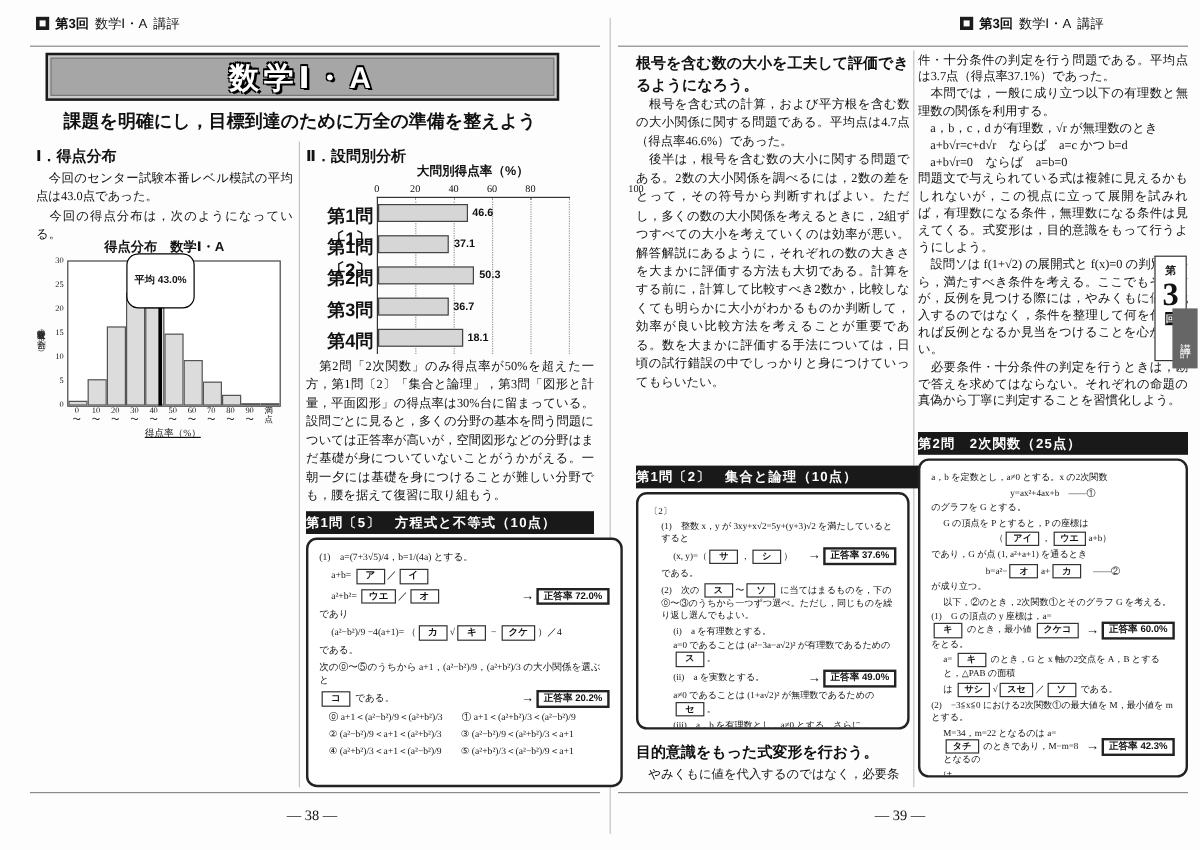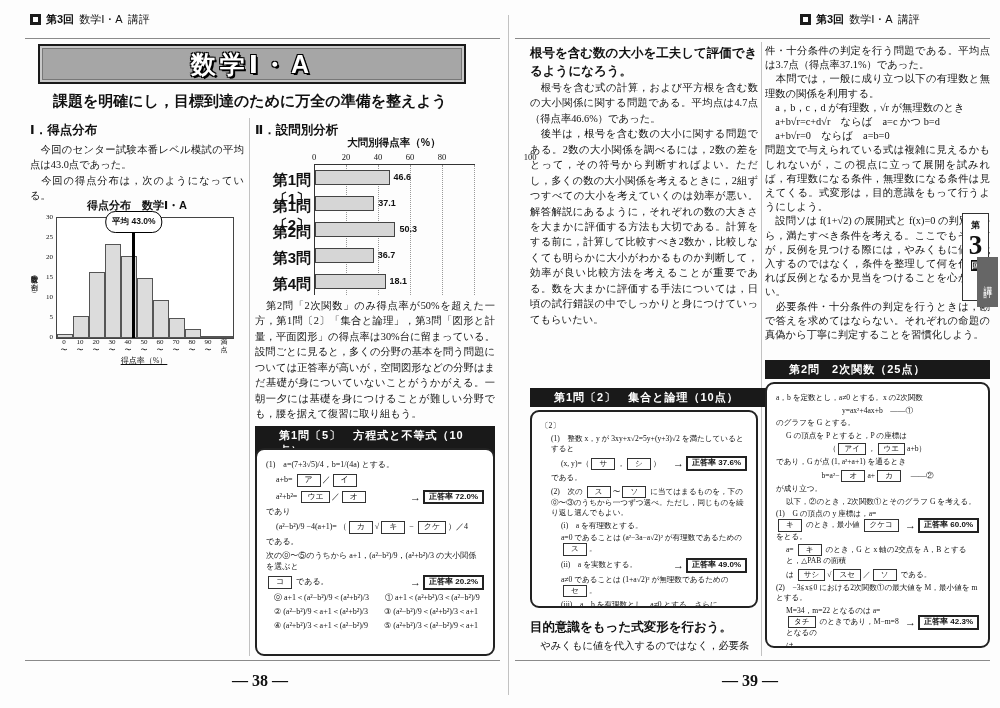--- a/index.html
+++ b/index.html
@@ -29,52 +29,52 @@
   .colhead{position:absolute;font-family:"Liberation Sans","DejaVu Sans",sans-serif;
            font-weight:bold;font-size:12.5px;}
   .para{position:absolute;font-size:10.3px;line-height:1.5;text-align:justify;}
   .para .pline{margin:0;}
   .boldlead{position:absolute;font-family:"Liberation Sans","DejaVu Sans",sans-serif;
             font-weight:bold;font-size:12.5px;line-height:1.45;}
 
   
   .secbar{position:absolute;background:#191919;color:#fff;
           font-family:"Liberation Sans","DejaVu Sans",sans-serif;font-weight:bold;
-          font-size:11px;padding:2px 24px;box-sizing:border-box;letter-spacing:1px;}
+          font-size:11px;padding:2px 0;box-sizing:border-box;letter-spacing:1px;}
 
   
   .mathbox{position:absolute;border:2px solid #222;border-radius:9px;background:#fff;
            padding:7px 9px;box-sizing:border-box;overflow:hidden;}
   .mline{display:flex;align-items:center;margin:3px 0;font-size:8px;line-height:1.35;}
   .mathbox.small .mline{font-size:7.6px;margin:2.2px 0;}
   .mline.center{justify-content:center;}
   .mline.indent{padding-left:10px;}
   .mline.indent2{padding-left:20px;}
   .mline.opts{padding-left:8px;}
   .ansbox{display:inline-block;border:1px solid #333;padding:0 5px;min-width:12px;
-          text-align:center;font-weight:normal;margin:0 2px;background:#fff;}
+          text-align:center;font-weight:bold;margin:0 2px;background:#fff;}
   .badgewrap{margin-left:auto;display:flex;align-items:center;gap:2px;padding-left:4px;}
   .barrow{font-weight:bold;font-size:11px;}
   .badge{border:2px solid #222;padding:0 4px;background:#fff;white-space:nowrap;
          font-family:"Liberation Sans","DejaVu Sans",sans-serif;font-weight:bold;font-size:8px;}
 
   
   #histwrap{position:absolute;left:28px;top:198px;width:218px;}
   #hist-title{text-align:center;font-weight:bold;font-size:11px;margin-bottom:4px;
               font-family:"Liberation Sans","DejaVu Sans",sans-serif;}
   #hist-row{display:flex;align-items:stretch;}
   #hist-ylab{writing-mode:vertical-rl;text-orientation:upright;font-size:7px;width:12px;
              display:flex;align-items:center;justify-content:center;color:#222;}
   #hist-yticks{position:relative;width:16px;}
   #hist-yticks div{position:absolute;right:3px;font-size:7px;}
   #hist-plot{position:relative;width:176px;height:120px;border:1px solid #444;background:#fff;}
   .hbarv{position:absolute;bottom:0;background:#dcdcdc;border:1px solid #555;box-sizing:border-box;}
   #meanline{position:absolute;top:0;width:3px;background:#000;}
   #meanbubble{position:absolute;top:-7px;transform:translateX(-50%);
-              border:1.5px solid #000;border-radius:10px;background:#fff;padding:4px 6px;
+              border:1.5px solid #000;border-radius:10px;background:#fff;padding:16px 6px;
               font-family:"Liberation Sans","DejaVu Sans",sans-serif;font-weight:bold;font-size:8.5px;
               white-space:nowrap;z-index:3;}
   #hist-xticks{display:flex;margin-left:28px;width:176px;}
   #hist-xticks .xc{width:16px;text-align:center;font-size:7px;line-height:1.1;}
   #hist-xlabel{margin-left:28px;width:176px;text-align:center;font-size:8px;margin-top:1px;text-decoration:underline;}
 
   
   #hbarwrap{position:absolute;left:256px;top:136px;width:239px;}
   #hbar-title{margin-left:58px;width:160px;text-align:center;font-weight:bold;font-size:10.5px;
               font-family:"Liberation Sans","DejaVu Sans",sans-serif;margin-bottom:2px;}
@@ -83,21 +83,21 @@
   #hbar-plot{position:relative;margin-left:58px;width:160px;height:130px;
              border-left:1px solid #333;border-top:1px solid #333;}
   .gridv{position:absolute;top:0;height:130px;border-left:1px dotted #999;}
   .hbarh{position:absolute;background:#d6d6d6;border:1px solid #444;box-sizing:border-box;height:15px;}
   .hbarval{position:absolute;font-family:"Liberation Sans","DejaVu Sans",sans-serif;
            font-weight:bold;font-size:9px;}
   .hbarcat{position:absolute;width:54px;text-align:right;left:-58px;
            font-family:"Liberation Sans","DejaVu Sans",sans-serif;font-weight:bold;font-size:15px;}
 
   
-  .pageno{position:absolute;width:460px;text-align:center;font-size:16px;font-weight:bold;}
+  .pageno{position:absolute;width:460px;text-align:center;font-size:12px;}
 
   
   #sidetab{position:absolute;left:962px;top:213px;width:38px;height:96px;}
   #sidetab .numbox{position:absolute;left:0;top:0;width:27px;height:88px;border:1px solid #333;
                    background:#fff;display:flex;flex-direction:column;align-items:center;
                    padding-top:5px;box-sizing:border-box;}
   #sidetab .kp{font-size:9px;font-weight:bold;}
   #sidetab .kn{font-size:27px;font-weight:bold;font-family:"Liberation Serif","DejaVu Serif",serif;line-height:1;}
   #sidetab .ks{font-size:8px;font-weight:bold;background:#111;color:#fff;padding:0 1px;margin-top:1px;}
   #sidetab .gray{position:absolute;left:15px;top:44px;width:21px;height:50px;background:#666;
@@ -218,21 +218,21 @@
         <div class="hbarcat" style="top: 110px;">第4問</div>
         <div class="hbarh" style="top: 109px; left: 0px; width: 70.56px;"></div>
         <div class="hbarval" style="top: 111px; left: 74.56px;">18.1</div>
       </div>
   </div>
   <div class="para" style="left:255px;top:298px;width:240px;">
       <div class="pline">　第2問「2次関数」のみ得点率が50%を超えた一方，第1問〔2〕「集合と論理」，第3問「図形と計量，平面図形」の得点率は30%台に留まっている。設問ごとに見ると，多くの分野の基本を問う問題については正答率が高いが，空間図形などの分野はまだ基礎が身についていないことがうかがえる。一朝一夕には基礎を身につけることが難しい分野でも，腰を据えて復習に取り組もう。</div>
     </div>
 
   <div class="secbar" style="left:255px;top:426px;width:240px;">第1問〔5〕　方程式と不等式（10点）</div>
-  <div class="mathbox" style="left:255px;top:448px;width:240px;height:208px;">
+  <div class="mathbox" style="left:255px;top:448px;width:264px;height:208px;">
       <div class="mline">
         <span class="mtext">(1)　a=(7+3√5)/4，b=1/(4a) とする。</span>
       </div>
       <div class="mline indent">
         <span class="mtext">a+b= <span class="ansbox">ア</span>／<span class="ansbox">イ</span></span>
       </div>
       <div class="mline indent">
         <span class="mtext">a²+b²= <span class="ansbox">ウエ</span>／<span class="ansbox">オ</span></span>
         <span class="badgewrap">
           <span class="barrow">→</span>

